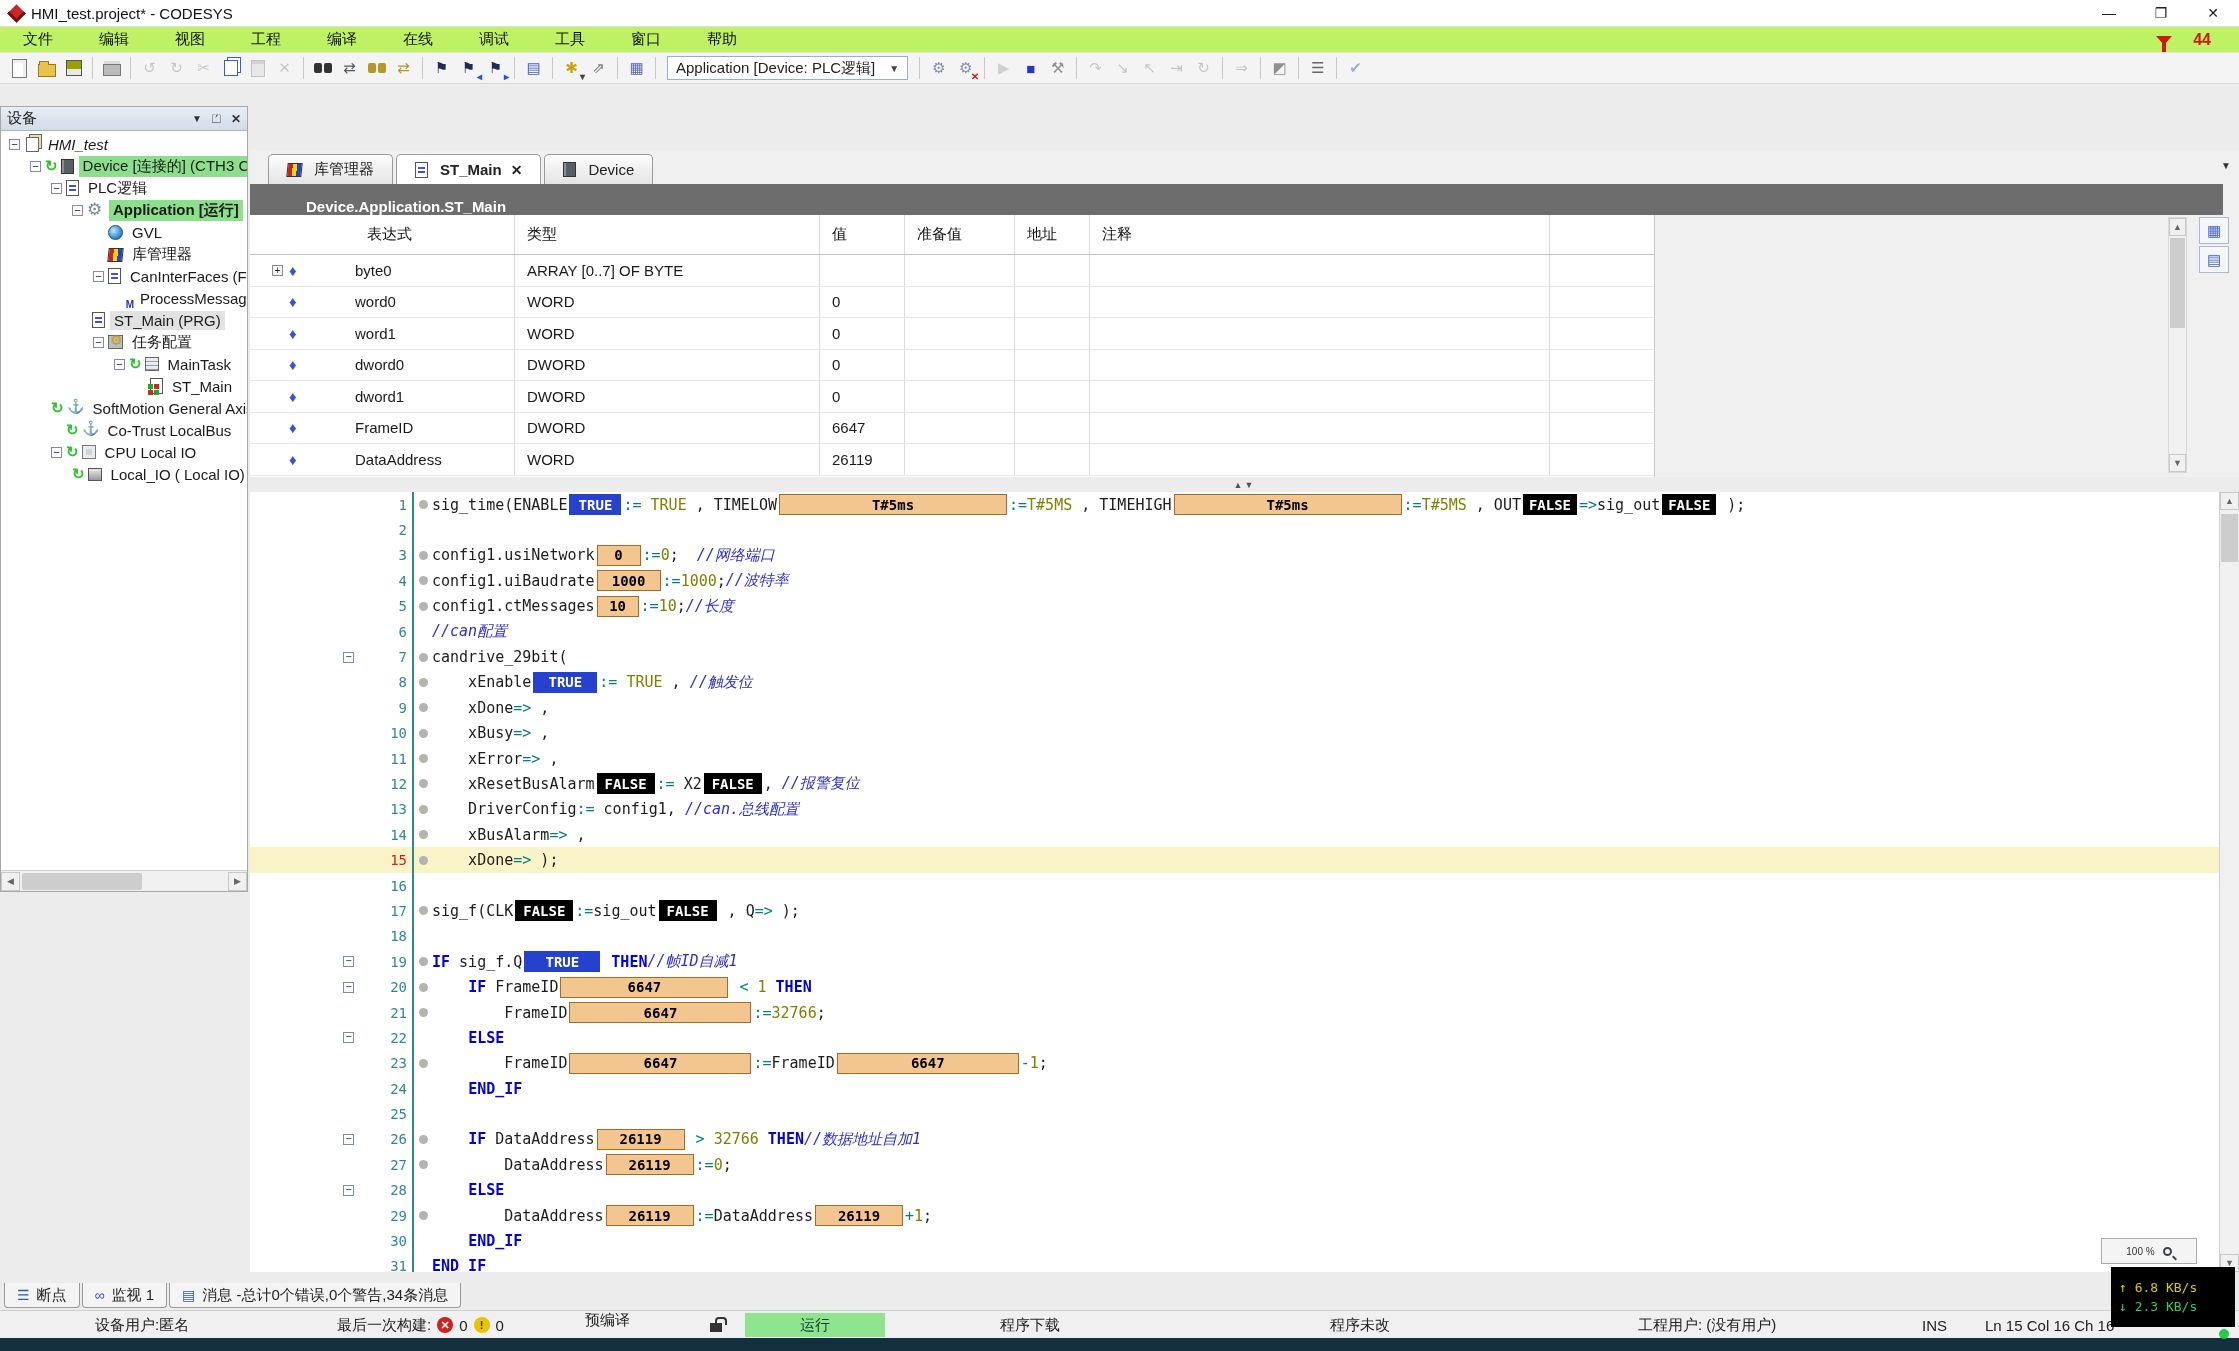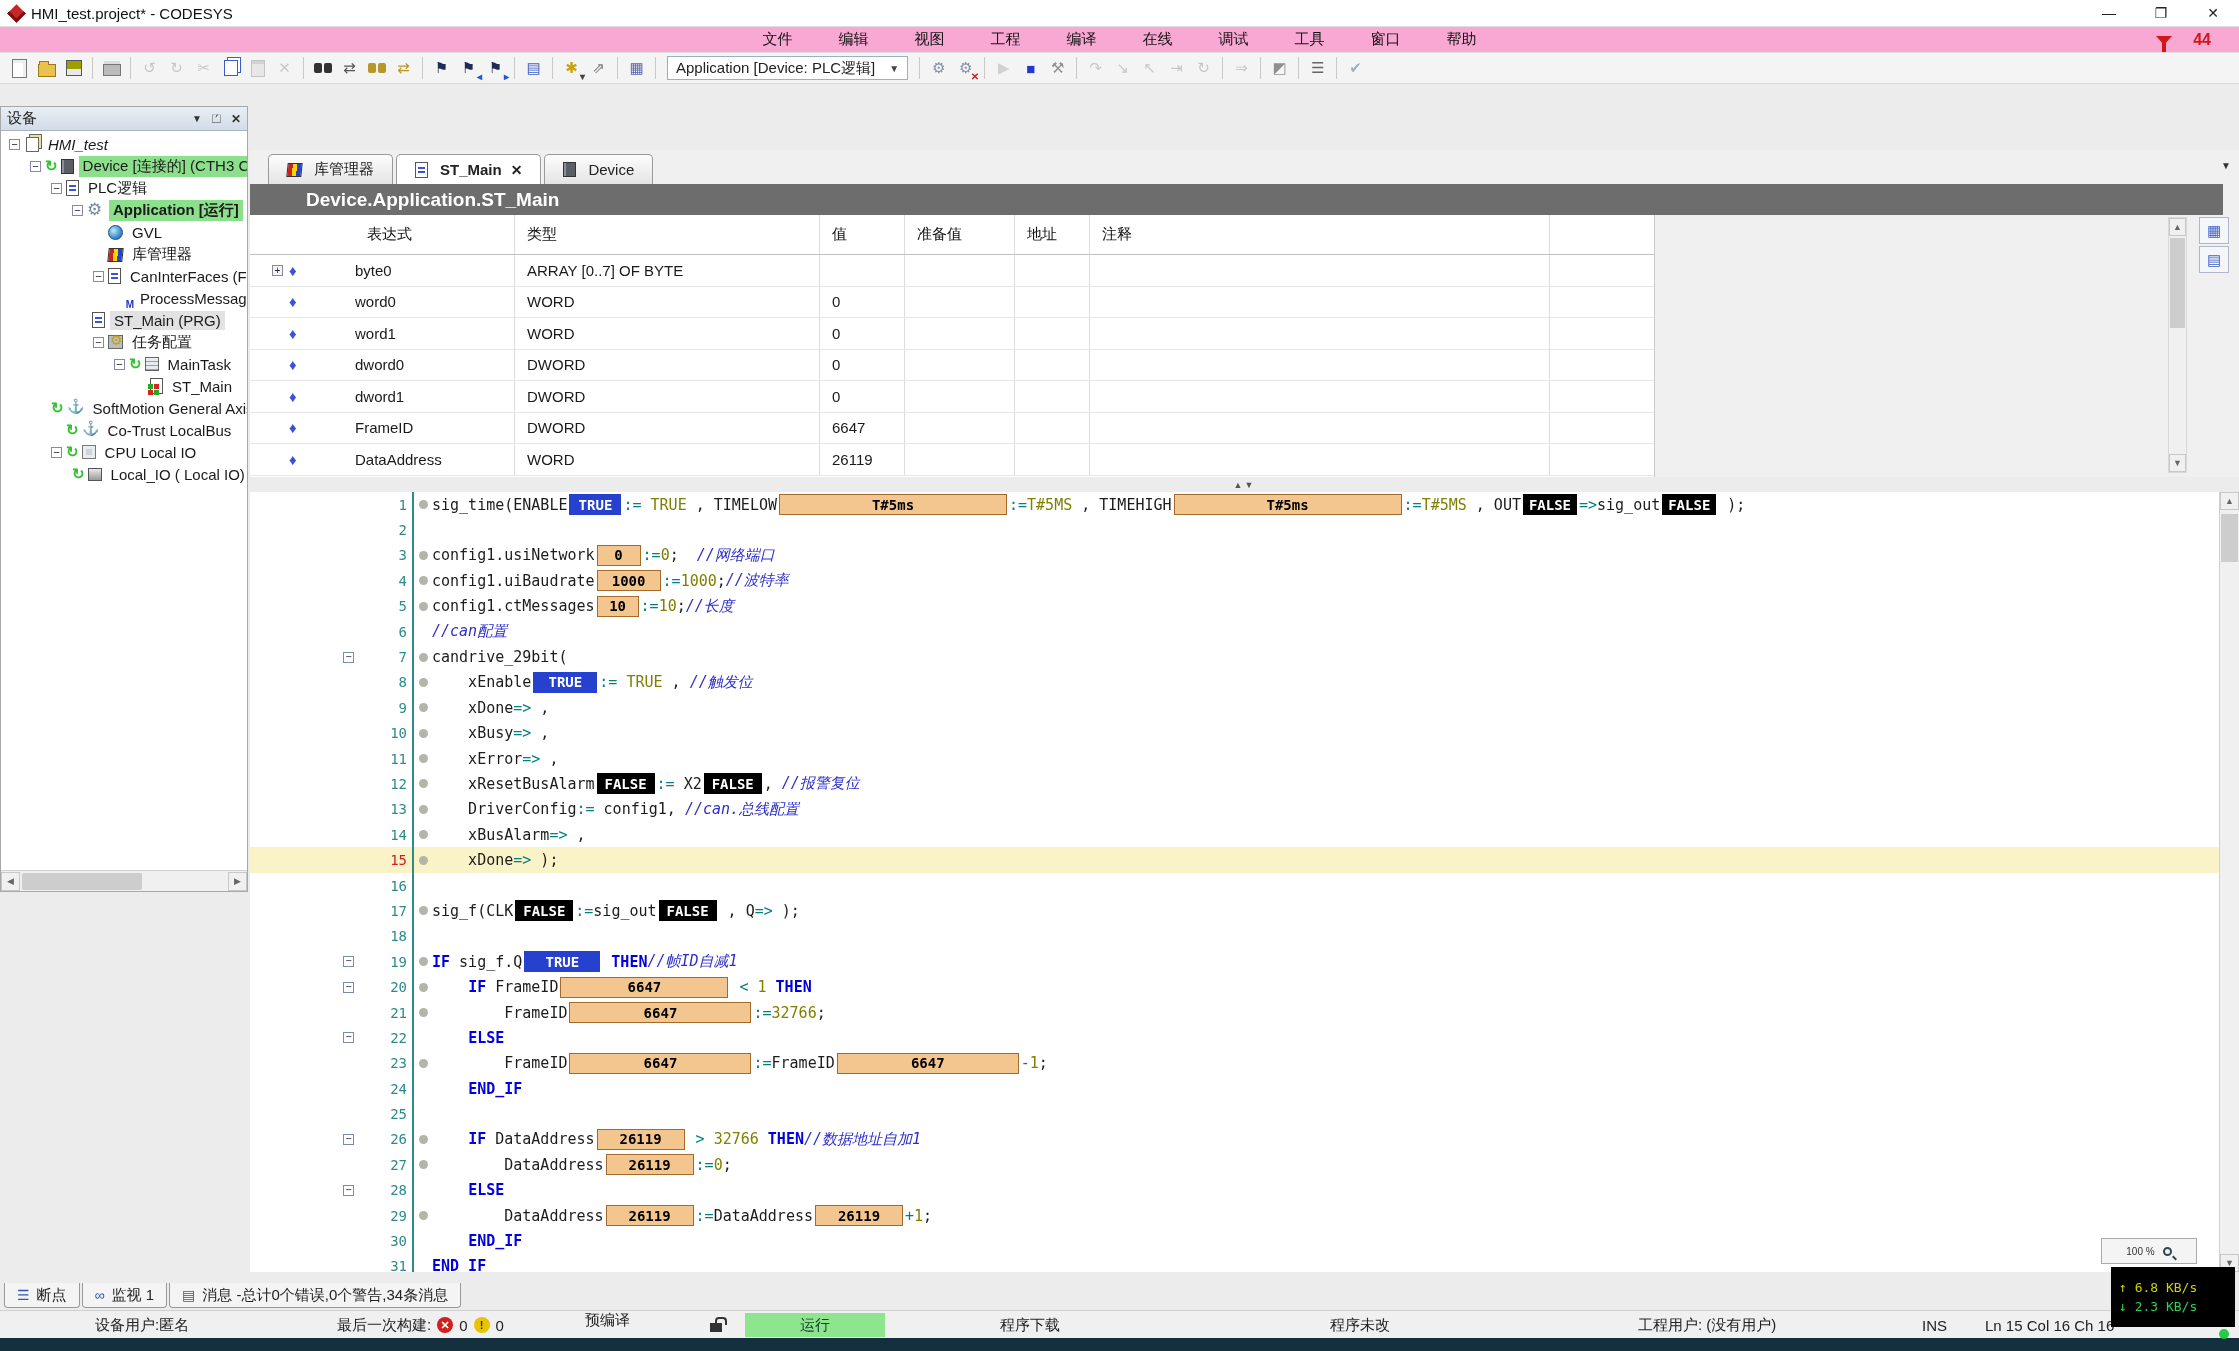--- a/index.html
+++ b/index.html
@@ -7,21 +7,21 @@
   body { font-family:"Liberation Sans", sans-serif; background:#ececec; position:relative; overflow:hidden; font-size:15px; color:#1a1a1a; }
 
   
   #titlebar { position:absolute; left:0; top:0; width:2239px; height:27px; background:#fff; display:flex; align-items:center; border-bottom:1px solid #e0e0e0; }
   .logo { width:13px; height:13px; margin:0 8px 0 10px; background:#c62828; transform:rotate(45deg); box-shadow:inset -3px -3px 0 #7a1010; }
   #win-title { font-size:15px; color:#111; }
   #win-btns { margin-left:auto; display:flex; }
   .winbtn { width:52px; height:27px; display:flex; align-items:center; justify-content:center; color:#222; font-size:14px; }
 
   
-  #menubar { position:absolute; left:0; top:27px; width:2239px; height:26px; background:#f9a8d4; display:flex; align-items:center; border-bottom:1px solid #e2e2e2;justify-content:center; }
+  #menubar { position:absolute; left:0; top:27px; width:2239px; height:26px; background:#bef264; display:flex; align-items:center; border-bottom:1px solid #e2e2e2; }
   .menu-item { padding:0 23px; font-size:15px; color:#111; height:100%; display:flex; align-items:center; }
   #menu-right { position:absolute; right:28px; top:0; height:26px; display:flex; align-items:center; gap:21px; }
   .funnel { width:0; height:0; border-left:8px solid transparent; border-right:8px solid transparent; border-top:9px solid #d01818; position:relative; }
   .funnel::after { content:""; position:absolute; left:-2px; top:-2px; width:4px; height:9px; background:#d01818; }
   #filter-count { color:#d01818; font-weight:bold; font-size:16px; }
 
   
   #toolbar { position:absolute; left:0; top:53px; width:2239px; height:31px; background:#f4f4f4; display:flex; align-items:center; padding-left:6px; border-bottom:1px solid #d8d8d8; }
   .tb-sep { width:1px; height:22px; background:#c9c9c9; margin:0 5px; flex:none; }
   .tb-icon { width:25px; height:25px; display:flex; align-items:center; justify-content:center; font-size:15px; position:relative; flex:none; margin:0 1px; }
@@ -74,21 +74,21 @@
   .sb-thumb-h { width:120px; height:17px; background:#cdcdcd; border-radius:2px; margin-left:2px; }
   #tree-hscroll .sb-btn:last-child { margin-left:auto; }
 
   
   #main { position:absolute; left:250px; top:150px; width:1989px; height:1122px; background:#f0f0f0; }
   #tabbar { position:absolute; left:0; top:0; right:0; height:34px; display:flex; align-items:flex-end; padding-left:18px; }
   .tab { height:30px; display:flex; align-items:center; gap:7px; padding:0 18px; border:1px solid #9a9a9a; border-bottom:none; border-radius:5px 5px 0 0; background:linear-gradient(#fdfdfd,#e4e4e4); margin-right:3px; font-size:15px; color:#222; }
   .tab.active { background:#fff; font-weight:bold; }
   .tab .tab-close { font-weight:bold; font-size:14px; margin-left:2px; }
   #tab-overflow { position:absolute; right:8px; top:10px; font-size:10px; color:#333; }
-  #doc-header { position:absolute; left:0; top:34px; right:16px; height:31px; background:#6d6d6d; color:#fff; font-weight:bold; font-size:19px; display:flex; align-items:center; padding-left:56px; }
+  #doc-header { position:absolute; left:0; top:34px; right:16px; height:31px; background:#6d6d6d; color:#fff; font-weight:bold; font-size:15px; display:flex; align-items:flex-end; padding-left:56px; }
 
   
   #watch { position:absolute; left:0; top:65px; right:0; height:262px; background:#f0f0f0; }
   #wt-inner { position:absolute; left:105px; top:0; width:1300px; bottom:0; background:#fff; border-right:1px solid #c8c8c8; }
   #wt-left { position:absolute; left:0; top:0; width:105px; bottom:0; background:#fff; }
   .wt-row { display:flex; height:31.5px; border-bottom:1px solid #e6e6e6; align-items:center; }
   .wt-hrow { height:40px; border-bottom:1px solid #c0c0c0; font-size:15px; color:#111; }
   .wt-cell { height:100%; display:flex; align-items:center; padding-left:12px; border-right:1px solid #dcdcdc; overflow:hidden; }
   .wt-c0 { width:160px; } .wt-c1 { width:305px; } .wt-c2 { width:85px; } .wt-c3 { width:110px; } .wt-c4 { width:75px; } .wt-c5 { width:460px; border-right:1px solid #dcdcdc; }
   .wdia { color:#3b52d9; font-size:15px; margin-right:7px; }

